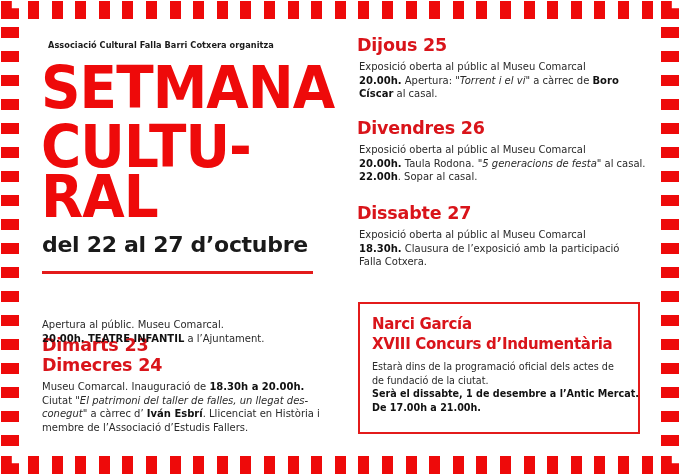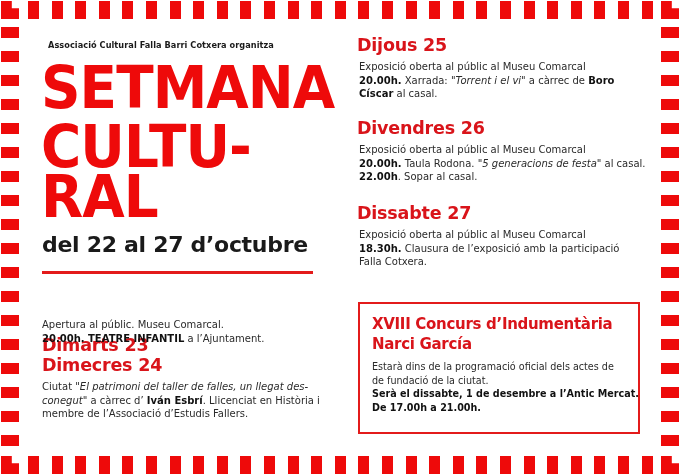--- a/index.html
+++ b/index.html
@@ -173,31 +173,32 @@
   <div class="day-heading" style="left:42px; top:294px;margin-top:41px;">Dimarts 23</div>
   <div class="day-body" style="left:42px; top:318px;">
       <div><span>Apertura al públic. Museu Comarcal.</span></div>
       <div><b>20.00h. TEATRE INFANTIL</b><span> a l’Ajuntament.</span></div>
     </div>
 </div>
 
 <div>
   <div class="day-heading" style="left:42px; top:355px;">Dimecres 24</div>
   <div class="day-body" style="left:42px; top:380px;">
+      <div><span>Museu Comarcal. Inauguració de </span><b>18.30h a 20.00h.</b></div>
       <div><span>Ciutat </span><i>"El patrimoni del taller de falles, un llegat des-</i></div>
       <div><i>conegut"</i><span> a càrrec d’ </span><b>Iván Esbrí</b><span>. Llicenciat en Història i</span></div>
       <div><span>membre de l’Associació d’Estudis Fallers.</span></div>
     </div>
 </div>
 
 <div>
   <div class="day-heading" style="left:357px; top:35px;">Dijous 25</div>
   <div class="day-body" style="left:359px; top:60px;">
       <div><span>Exposició oberta al públic al Museu Comarcal</span></div>
-      <div><b>20.00h.</b><span> Xarrada: </span><i>"Torrent i el vi"</i><span> a càrrec de </span><b>Boro</b></div>
+      <div><b>20.00h.</b><span> Apertura: </span><i>"Torrent i el vi"</i><span> a càrrec de </span><b>Boro</b></div>
       <div><b>Císcar</b><span> al casal.</span></div>
     </div>
 </div>
 
 <div>
   <div class="day-heading" style="left:357px; top:118px;">Divendres 26</div>
   <div class="day-body" style="left:359px; top:143px;">
       <div><span>Exposició oberta al públic al Museu Comarcal</span></div>
       <div><b>20.00h.</b><span> Taula Rodona. </span><i>"5 generacions de festa"</i><span> al casal.</span></div>
       <div><b>22.00h</b><span>. Sopar al casal.</span></div>
@@ -208,22 +209,22 @@
   <div class="day-heading" style="left:357px; top:203px;">Dissabte 27</div>
   <div class="day-body" style="left:359px; top:228px;">
       <div><span>Exposició oberta al públic al Museu Comarcal</span></div>
       <div><b>18.30h.</b><span> Clausura de l’exposició amb la participació</span></div>
       <div><span>Falla Cotxera.</span></div>
     </div>
 </div>
 
 <div class="contest-box">
   <div class="contest-title">
+    <div>Narci García</div>
     <div>XVIII Concurs d’Indumentària</div>
-    <div>Narci García</div>
   </div>
   <div class="contest-body">
       <div><span>Estarà dins de la programació oficial dels actes de</span></div>
       <div><span>de fundació de la ciutat.</span></div>
       <div><b>Serà el dissabte, 1 de desembre a l’Antic Mercat.</b></div>
       <div><b>De 17.00h a 21.00h.</b></div>
     </div>
 </div>
 
 </body></html>

